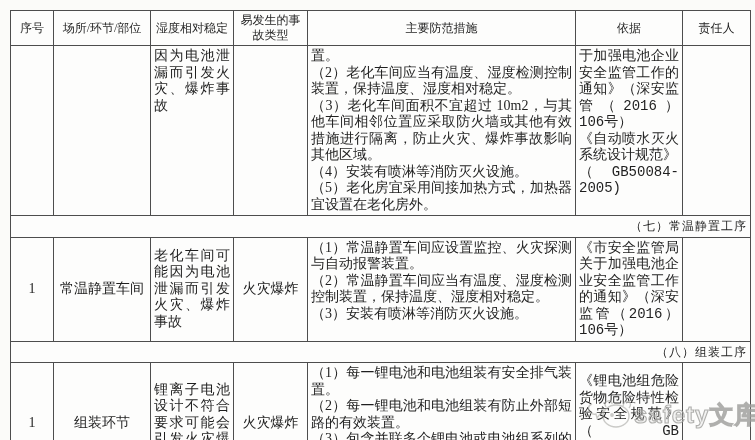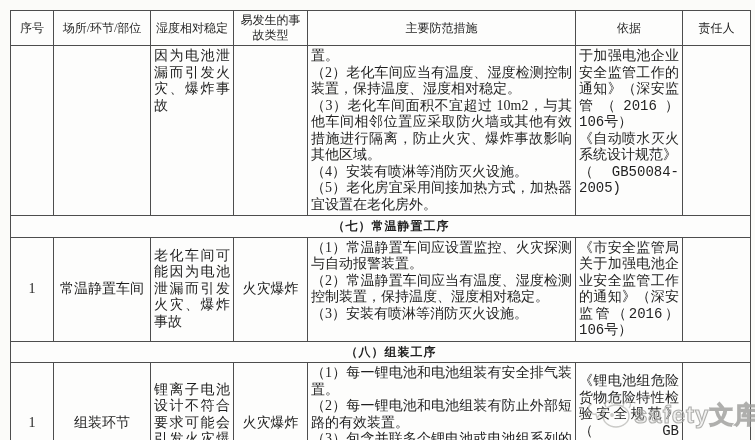--- a/index.html
+++ b/index.html
@@ -20,21 +20,21 @@
     font-size:14px; line-height:16.5px; font-weight:normal;
     padding:2px 3px; vertical-align:middle; overflow:hidden;
   }
   thead th { text-align:center; font-size:12px; line-height:15px; padding:2px 1px; }
   tr.hdr   { height:32px;margin-top:18px; }
   tr.rprev { height:150px; }
   tr.sec   { height:21px; }
   tr.r7    { height:82px; }
   tr.r8    { height:97px; }
   tr.sec td {
-    font-weight:bold; font-size:12px; text-align:center;
+    font-weight:normal; font-size:12px; text-align:right;
     padding-left:24px; letter-spacing:1px;
   }
   .c-center { text-align:center; }
   .v-top   { vertical-align:top; }
   .flow    { white-space:pre-line; text-align:justify; }
   .hazardc { text-align:justify; }
   .basis   { white-space:pre-line; text-align:justify;font-family:Liberation Mono, monospace; }
   .watermark {
     position:absolute; left:586px; top:396px; width:164px; height:38px;
     display:flex; align-items:center; gap:2px;

